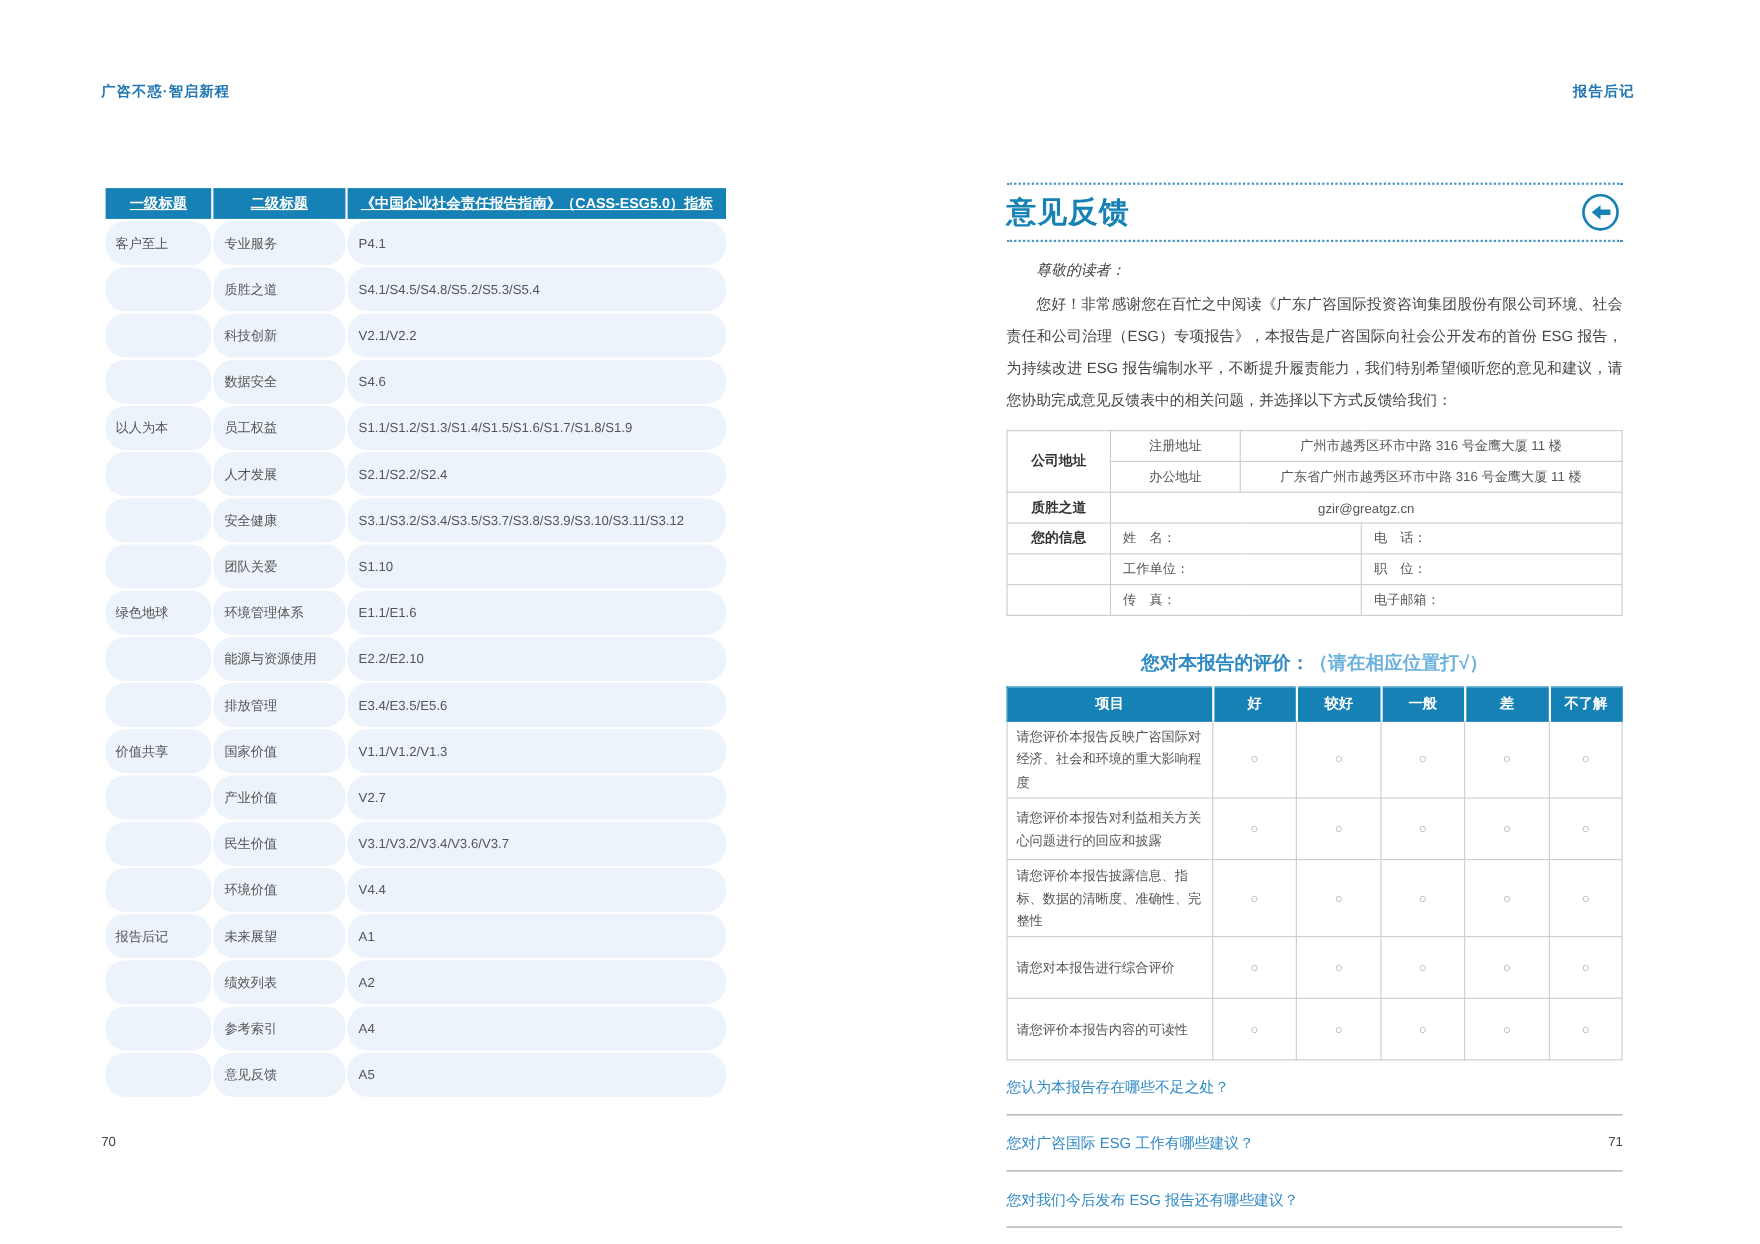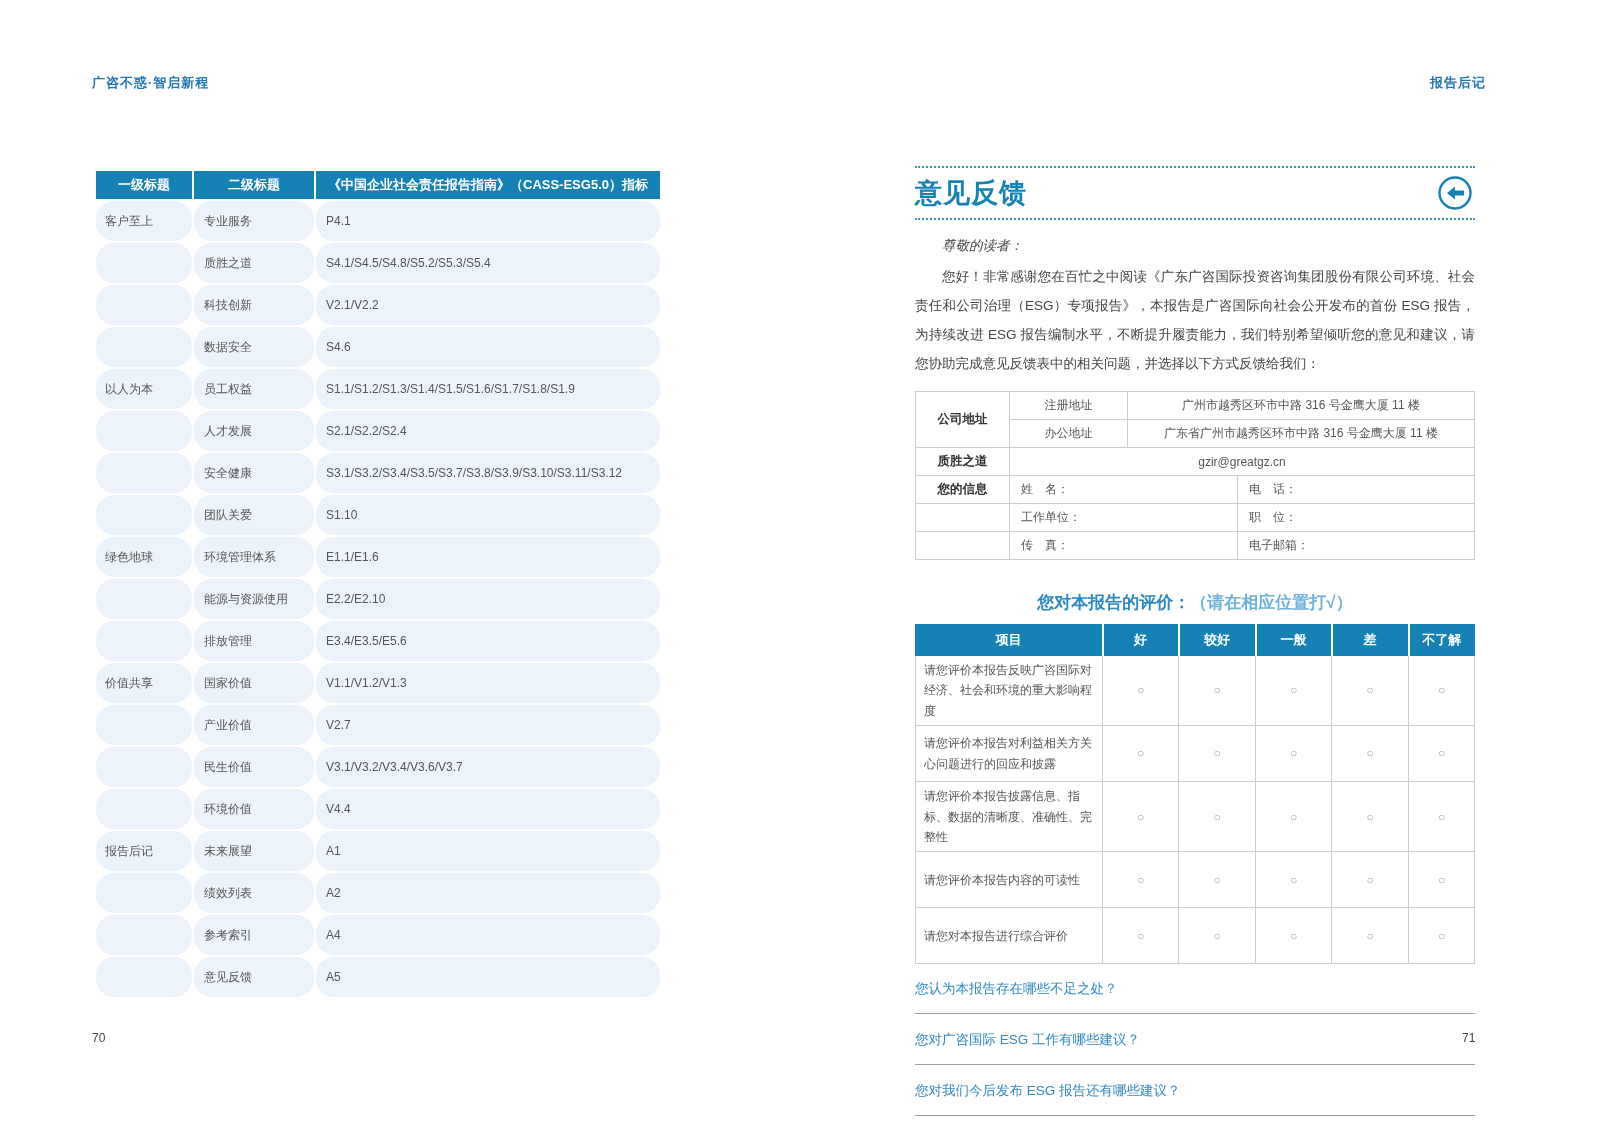--- a/index.html
+++ b/index.html
@@ -16,21 +16,21 @@
   .pagenum.left{left:92px;}
   .pagenum.right{left:1462px;}
 
   
   .index-table{
     position:absolute;left:94px;top:169px;width:560px;
     border-collapse:separate;border-spacing:2px;table-layout:fixed;
   }
   .index-table th{
     background:#1581b5;color:#fff;font-size:13px;font-weight:bold;
-    height:24px;padding:2px 4px;text-align:center;
+    height:24px;padding:2px 4px;text-align:center;text-decoration:underline;
   }
   .index-table td{
     background:#edf3fa;color:#555;font-size:12px;height:36px;
     padding:2px 10px;vertical-align:middle;border-radius:18px;
   }
   .index-table td.c1{padding-left:9px;}
 
   
   .right-col{position:absolute;left:915px;top:166px;width:560px;}
   .title-bar{
@@ -297,29 +297,29 @@
         </tr>
         <tr>
           <td>请您评价本报告披露信息、指标、数据的清晰度、准确性、完整性</td>
           <td class="circle">○</td>
           <td class="circle">○</td>
           <td class="circle">○</td>
           <td class="circle">○</td>
           <td class="circle">○</td>
         </tr>
         <tr>
+          <td>请您对本报告进行综合评价</td>
+          <td class="circle">○</td>
+          <td class="circle">○</td>
+          <td class="circle">○</td>
+          <td class="circle">○</td>
+          <td class="circle">○</td>
+        </tr>
+        <tr>
           <td>请您评价本报告内容的可读性</td>
-          <td class="circle">○</td>
-          <td class="circle">○</td>
-          <td class="circle">○</td>
-          <td class="circle">○</td>
-          <td class="circle">○</td>
-        </tr>
-        <tr>
-          <td>请您对本报告进行综合评价</td>
           <td class="circle">○</td>
           <td class="circle">○</td>
           <td class="circle">○</td>
           <td class="circle">○</td>
           <td class="circle">○</td>
         </tr>
       </tbody>
   </table>
 
   <div class="questions" id="questions">

